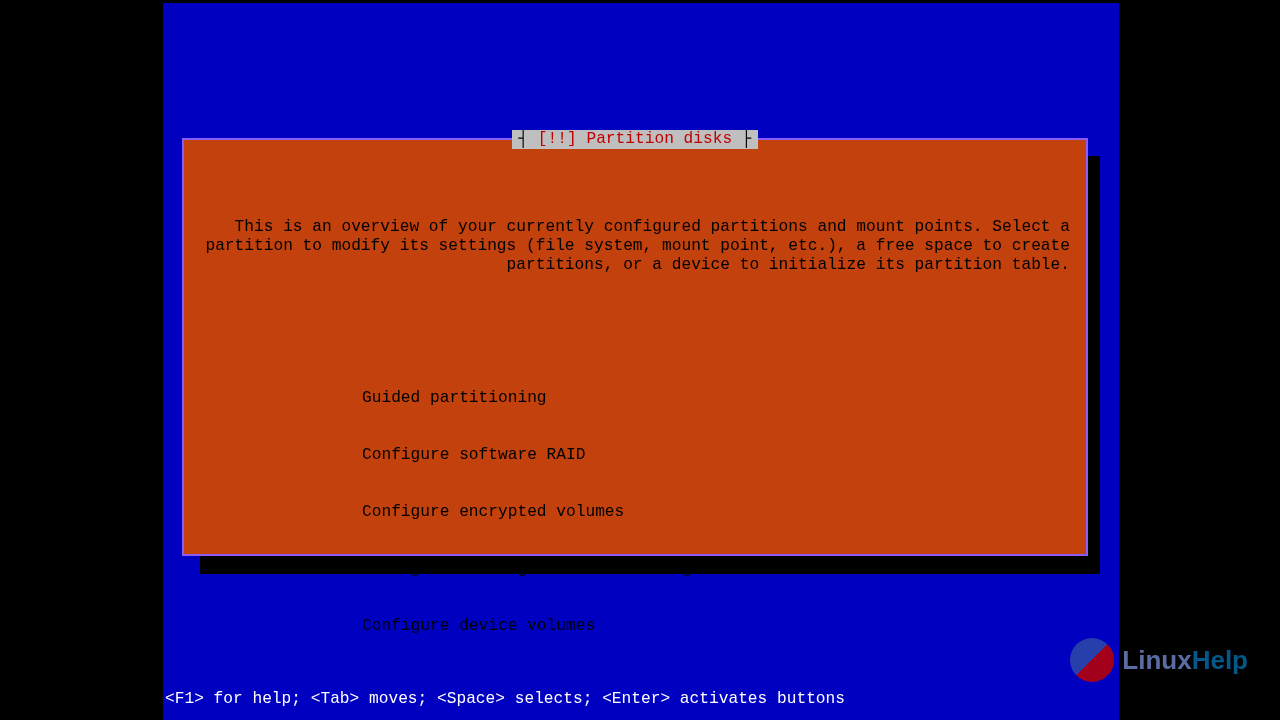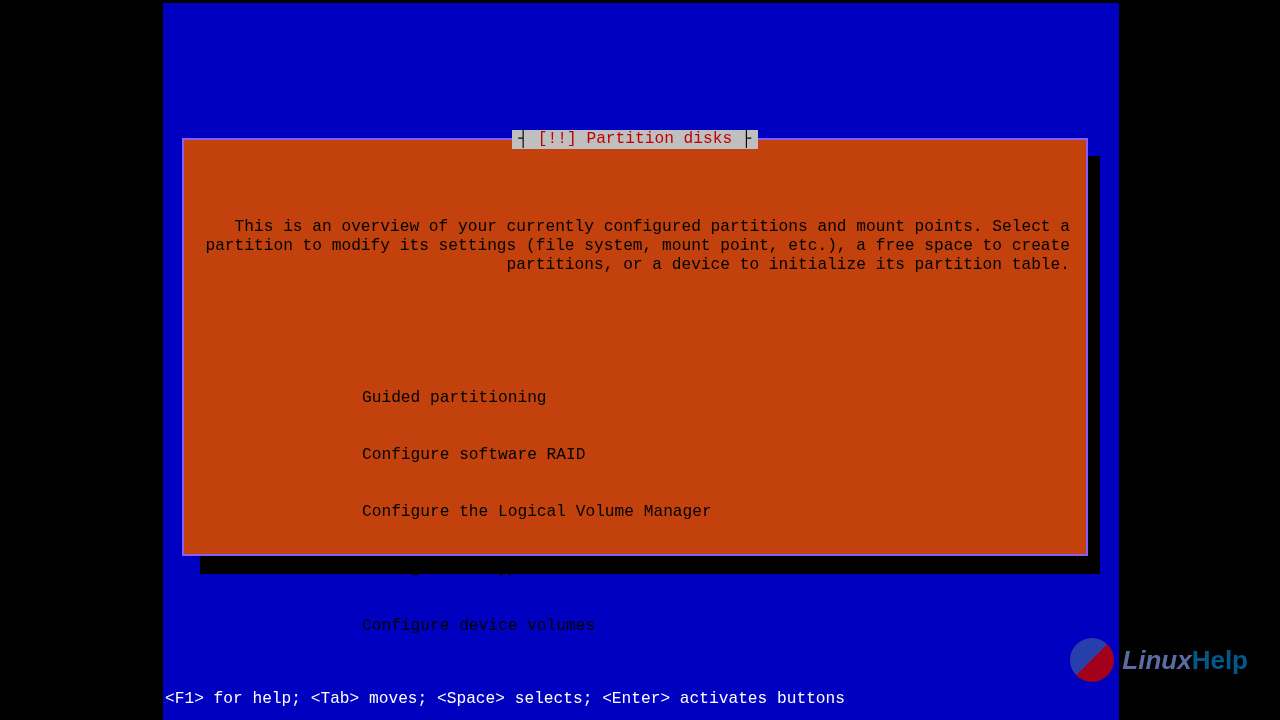--- a/index.html
+++ b/index.html
@@ -86,21 +86,21 @@
   .watermark-icon::after {
     content: "";
     position: absolute;
     border-radius: 50%;
   }
   .watermark-text {
     font-family: "Segoe UI", Arial, sans-serif;
     font-size: 26px;
     font-weight: 600;
   }
-  .wm-linux { color: #6a7fbf; font-style: italic; }
+  .wm-linux { color: #6a7fbf; }
   .wm-help { color: #0369a1; }
 </style>
 </head>
 <body>
 
 <div class="screen"></div>
 
 <div class="dialog-shadow"></div>
 
 <div class="dialog">
@@ -109,22 +109,22 @@
       <span class="title-bracket">┤ </span><span class="title-text">[!!] Partition disks</span><span class="title-bracket"> ├</span>
     </span>
   </div>
 
   <div class="content">
     <div class="desc">This is an overview of your currently configured partitions and mount points. Select a partition to modify its settings (file system, mount point, etc.), a free space to create partitions, or a device to initialize its partition table.</div>
 
     <div class="menu-block">
       <div class="menu-item">Guided partitioning</div>
       <div class="menu-item">Configure software RAID</div>
+      <div class="menu-item">Configure encrypted volumes</div>
       <div class="menu-item">Configure the Logical Volume Manager</div>
-      <div class="menu-item">Configure encrypted volumes</div>
       <div class="menu-item">Configure device volumes</div>
     </div>
 
     
 
     
 
     
   </div>
 </div>

